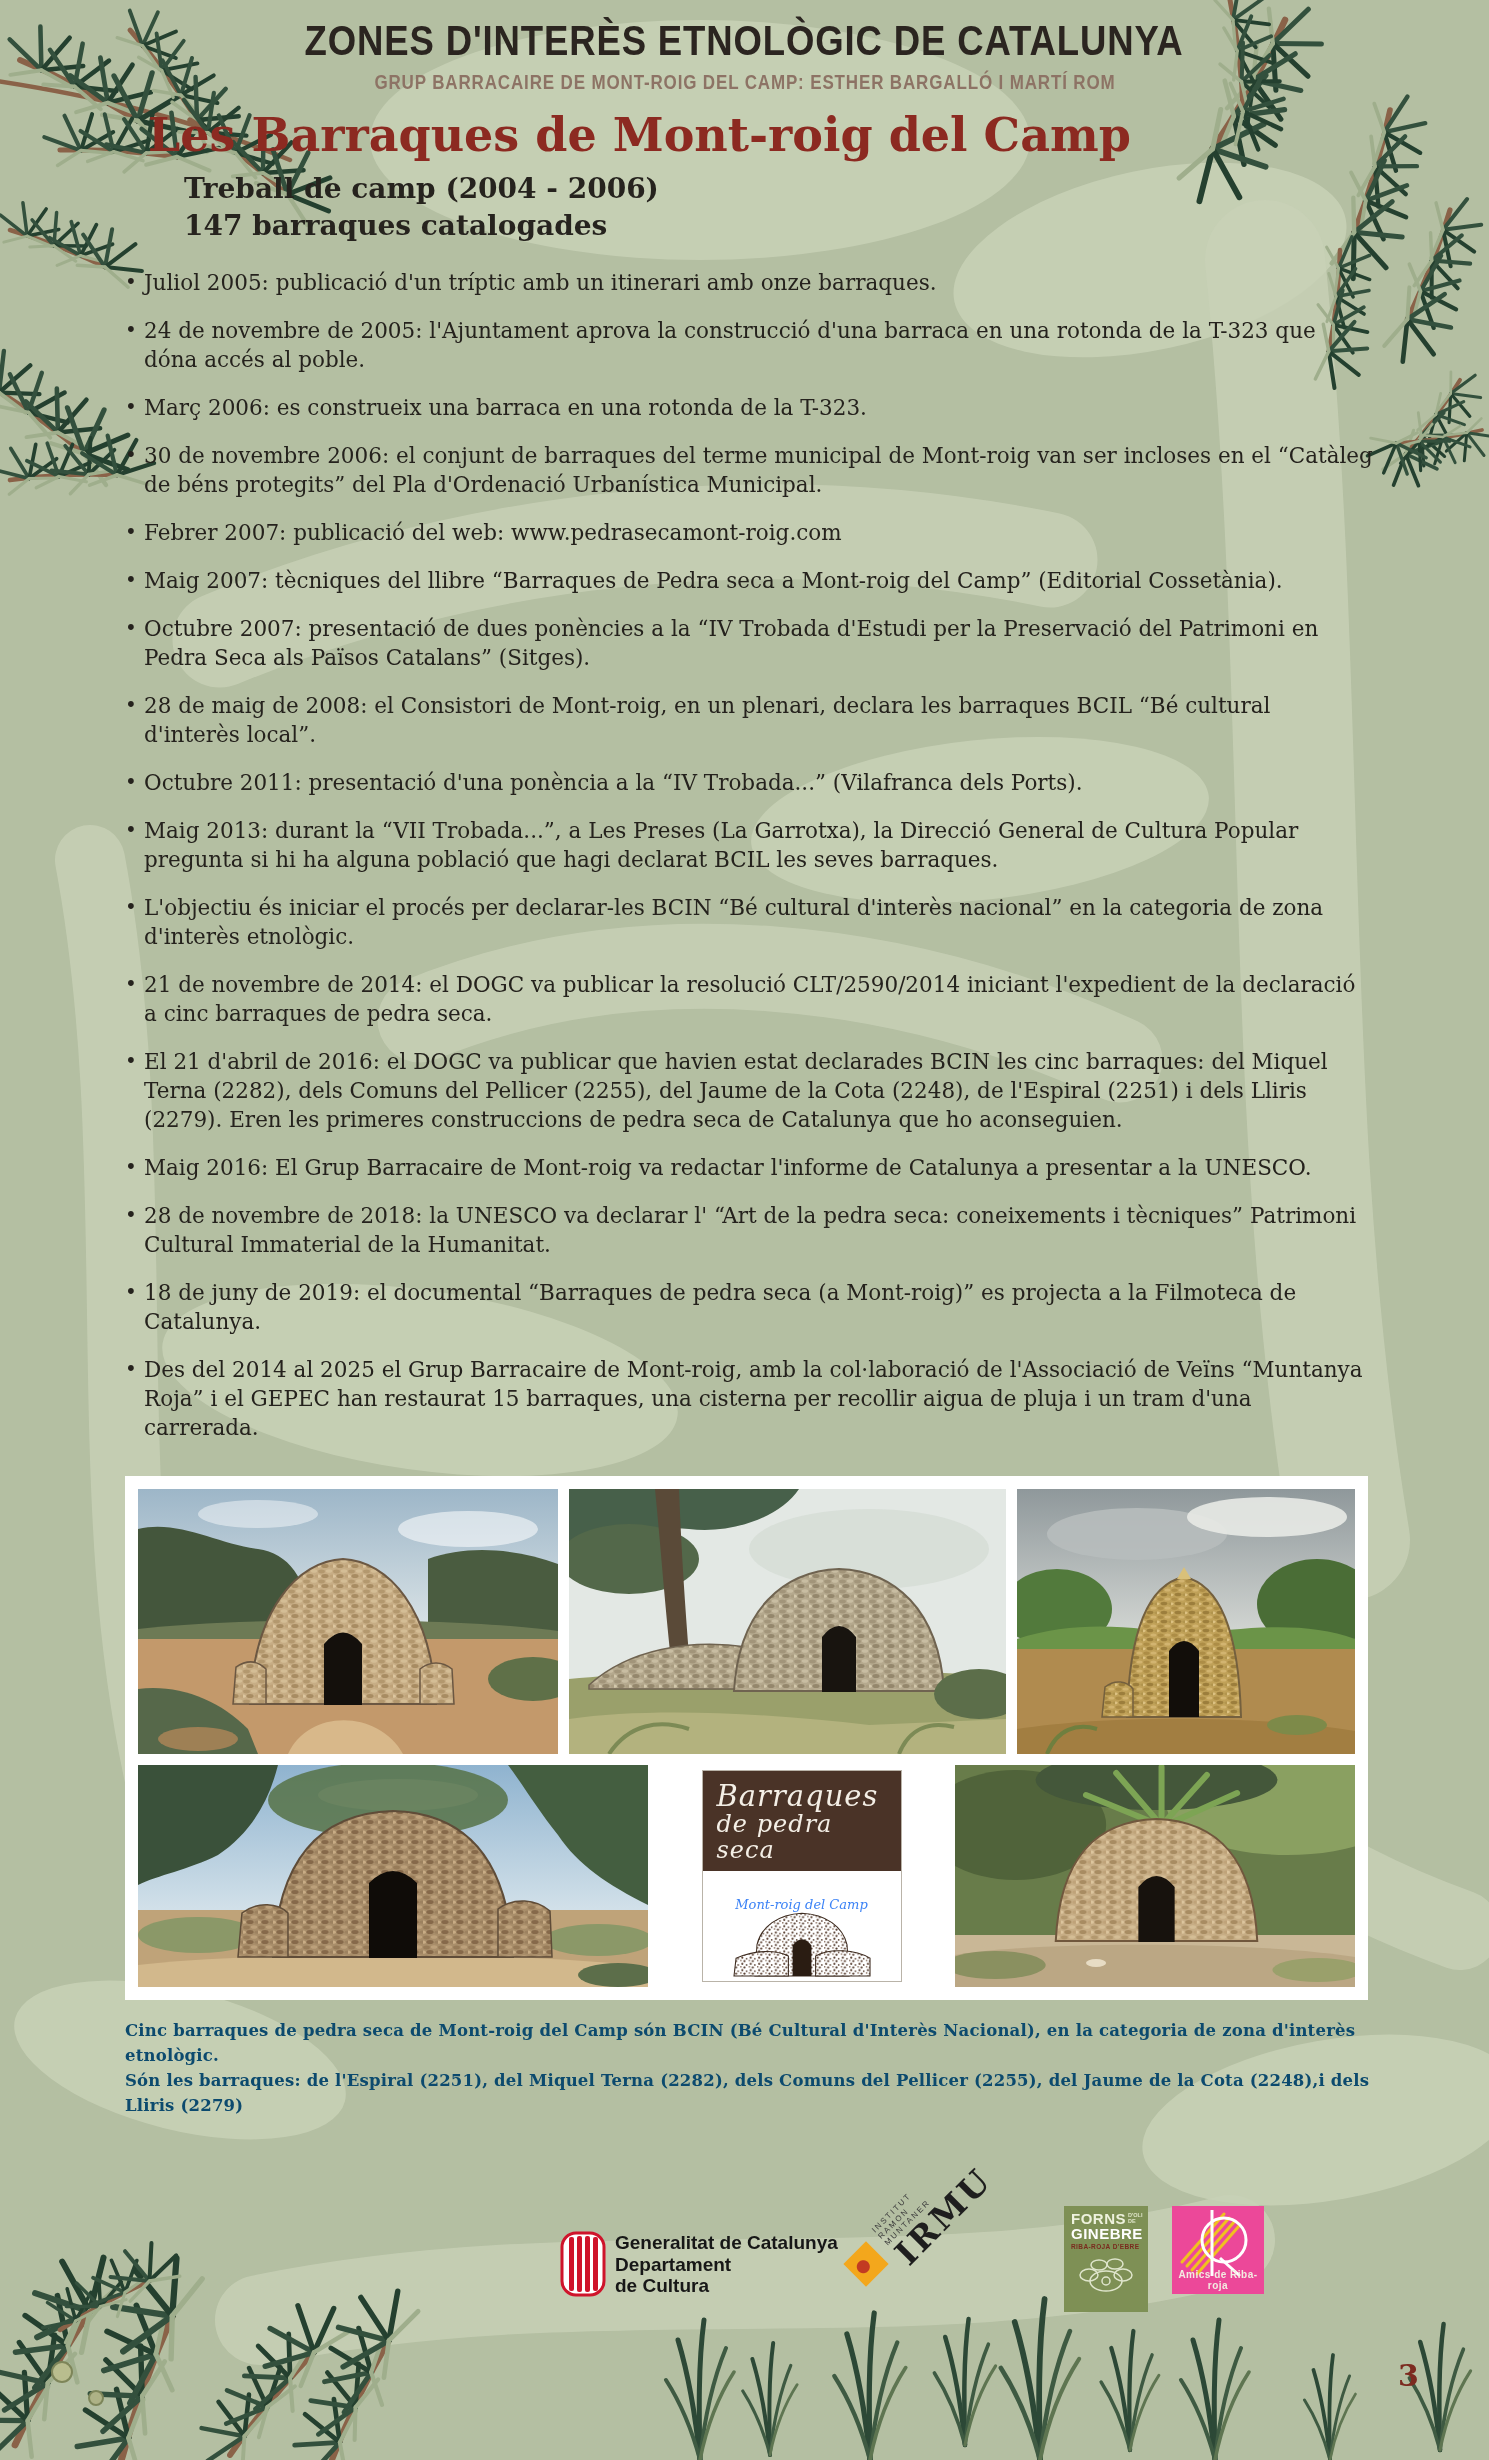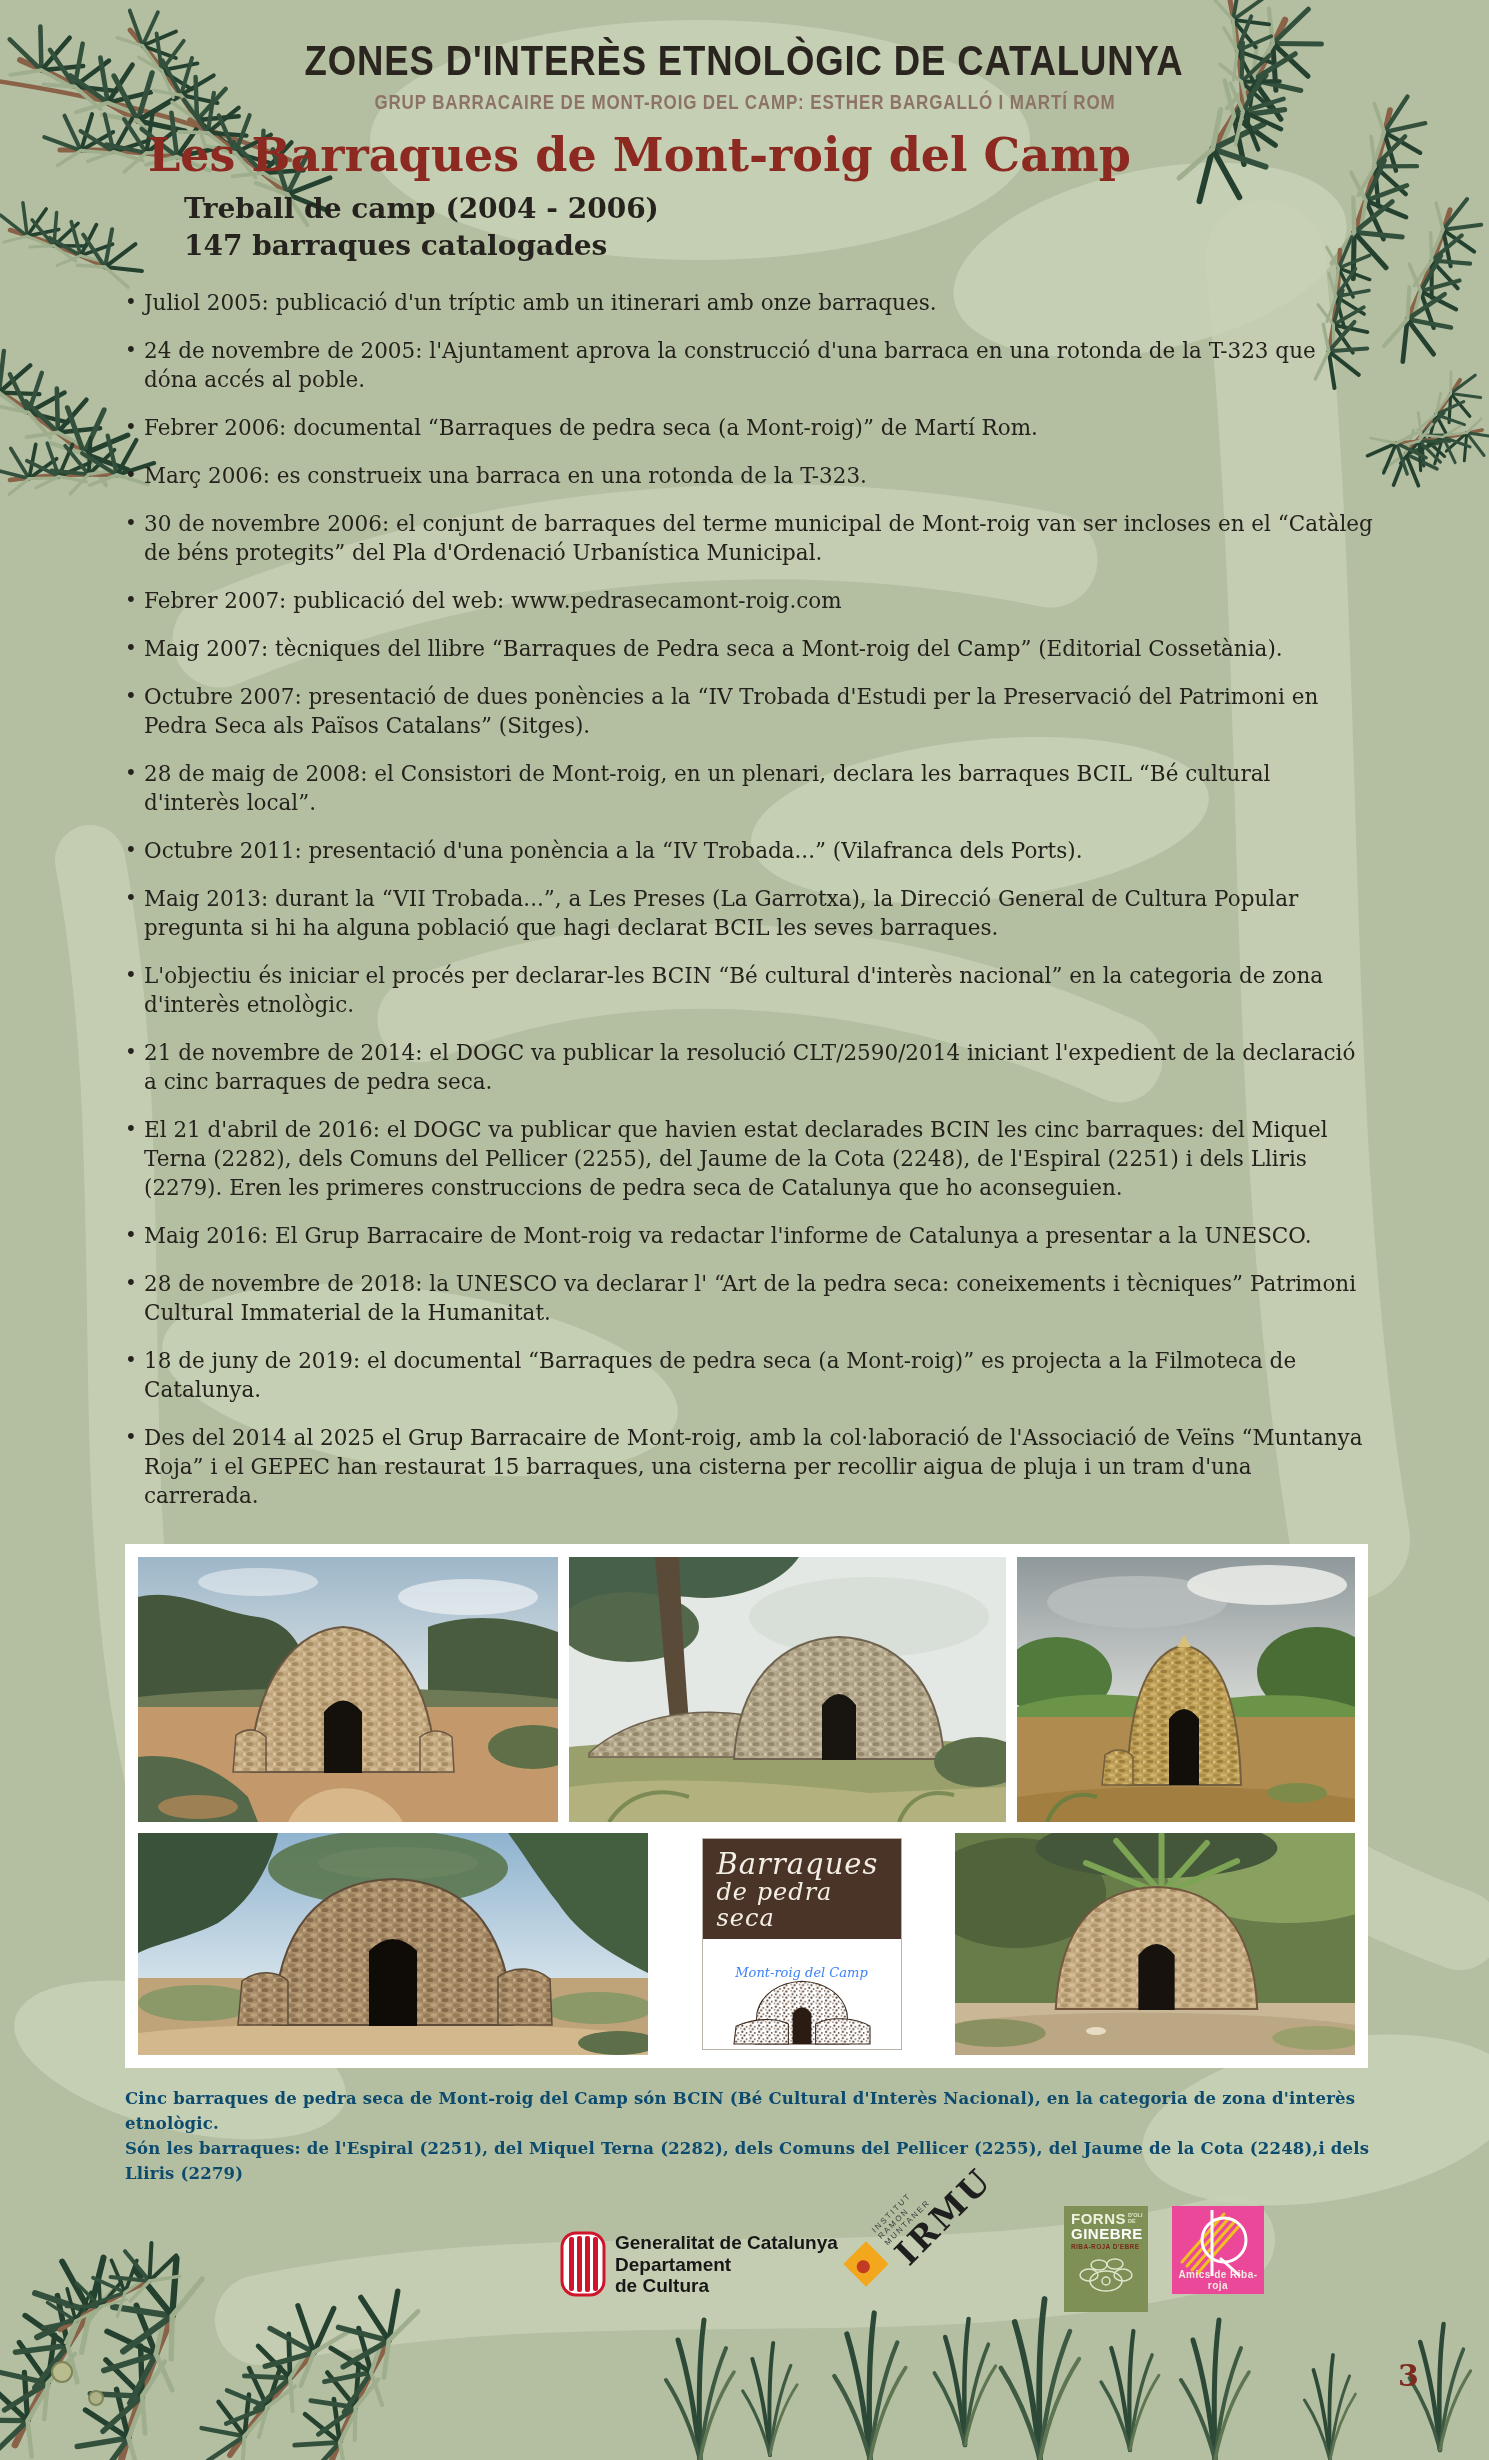--- a/index.html
+++ b/index.html
@@ -3,21 +3,21 @@
 <meta charset="utf-8">
 <style>
   html,body{margin:0;padding:0;background:#9aa58a;}
   .page{position:relative;width:1489px;height:2460px;overflow:hidden;background:#b4bfa2;
         font-family:"DejaVu Serif",serif;color:#25221d;}
   svg{display:block}
   .decor{position:absolute;inset:0;z-index:0;pointer-events:none;}
   .content{position:relative;z-index:2;}
 
   
-  .hdr{padding-top:36px;}
+  .hdr{padding-top:16px;}
   .hdr-line{display:flex;justify-content:center;}
   .cond{font-family:"Liberation Sans",sans-serif;font-weight:700;white-space:nowrap;
         transform:scaleX(.85);transform-origin:center;}
   .hdr-title{font-size:43px;letter-spacing:1px;color:#2b2520;}
   .hdr-sub{font-size:20px;letter-spacing:1px;color:#8d7365;margin-top:6px;}
 
   .main-title{margin:14px 0 0 148px;font-size:46px;font-weight:700;color:#8c2a21;letter-spacing:0;}
   .main-sub{margin:10px 0 0 184px;font-size:28px;font-weight:700;color:#26231e;}
   .main-sub2{margin:4px 0 0 184px;font-size:28px;font-weight:700;color:#26231e;}
 
@@ -234,21 +234,20 @@
     <div class="main-title">Les Barraques de Mont-roig del Camp</div>
     <div class="main-sub">Treball de camp (2004 - 2006)</div>
     <div class="main-sub2">147 barraques catalogades</div>
 
     <ul class="timeline">
 
         <li><span class="txt">Juliol 2005: publicació d'un tríptic amb un itinerari amb onze barraques.</span></li>
 
         <li><span class="txt">24 de novembre de 2005: l'Ajuntament aprova la construcció d'una barraca en una rotonda de la T-323 que dóna accés al poble.</span></li>
 
-        <li><span class="txt">Febrer 2006: documental “Barraques de pedra seca (a Mont-roig)” de Martí Rom.</span></li>
 
         <li><span class="txt">Març 2006: es construeix una barraca en una rotonda de la T-323.</span></li>
 
         <li><span class="txt">30 de novembre 2006: el conjunt de barraques del terme municipal de Mont-roig van ser incloses en el “Catàleg de béns protegits” del Pla d'Ordenació Urbanística Municipal.</span></li>
 
         <li><span class="txt">Febrer 2007: publicació del web: www.pedrasecamont-roig.com</span></li>
 
         <li><span class="txt">Maig 2007: tècniques del llibre “Barraques de Pedra seca a Mont-roig del Camp” (Editorial Cossetània).</span></li>
 
         <li><span class="txt">Octubre 2007: presentació de dues ponències a la “IV Trobada d'Estudi per la Preservació del Patrimoni en Pedra Seca als Països Catalans” (Sitges).</span></li>

